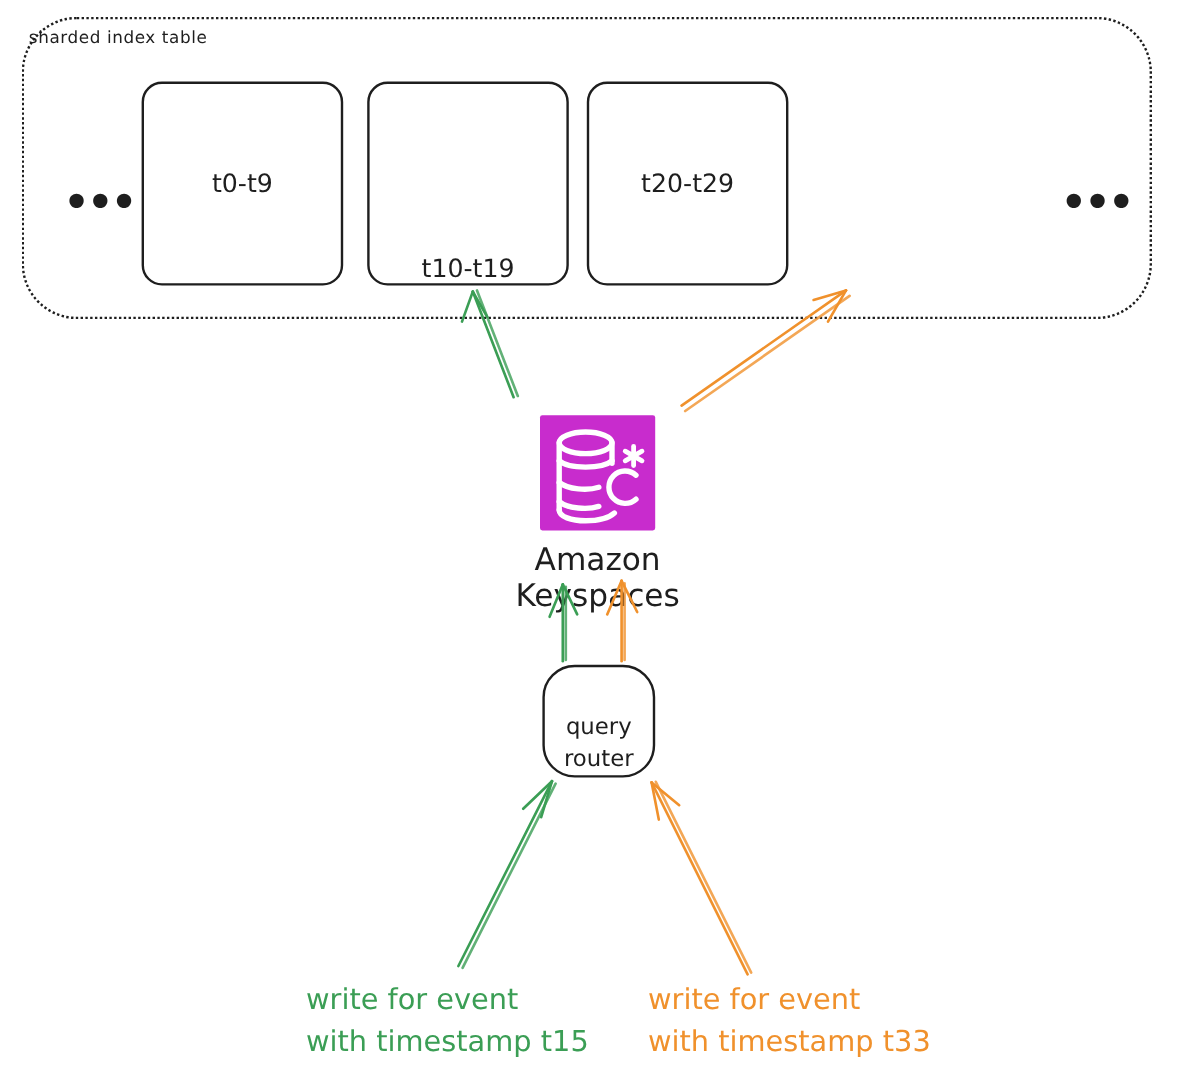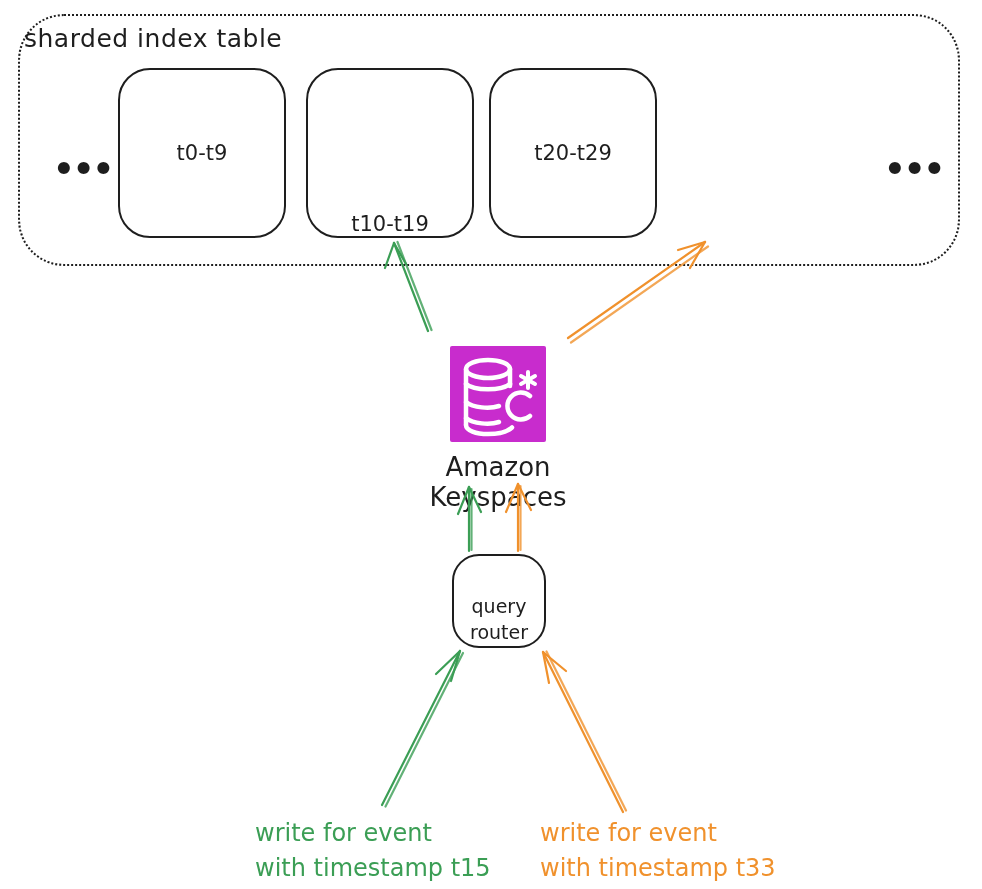--- a/index.html
+++ b/index.html
@@ -16,30 +16,30 @@
 
   
   .shard-container {
     left: 18px; top: 14px;
     width: 938px; height: 248px;
     border: 2.5px dotted #1e1e1e;
     border-radius: 46px;
   }
   .shard-container-label {
     left: 24px; top: 24px;
-    font-size: 25px;
+    font-size: 14px;
     letter-spacing: 0.5px;
   }
 
   
   .shard-box {
     top: 68px;
     width: 168px; height: 170px;
     border: 2.3px solid #1e1e1e;
-    border-radius: 32px;
+    border-radius: 17px;
     display: flex; align-items: center; justify-content: center;
     font-size: 21px;
     background: #ffffff;
     box-sizing: border-box;
   }
   .shard-0 { left: 118px; }
   .shard-1 { left: 306px; align-items: flex-end; }
   .shard-2 { left: 489px; }
   .shard-3 { left: 681px; }
 

